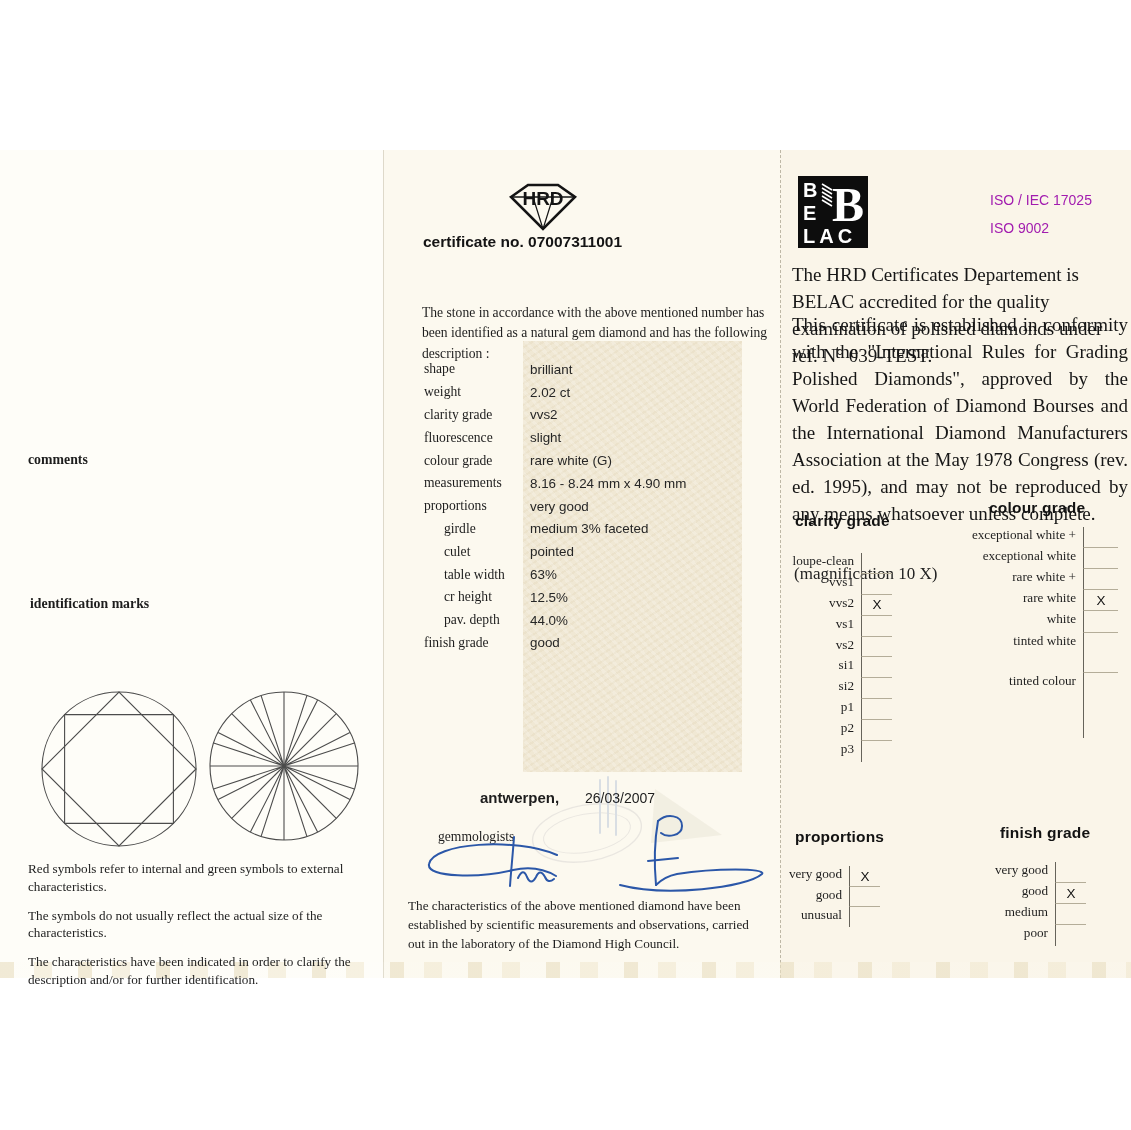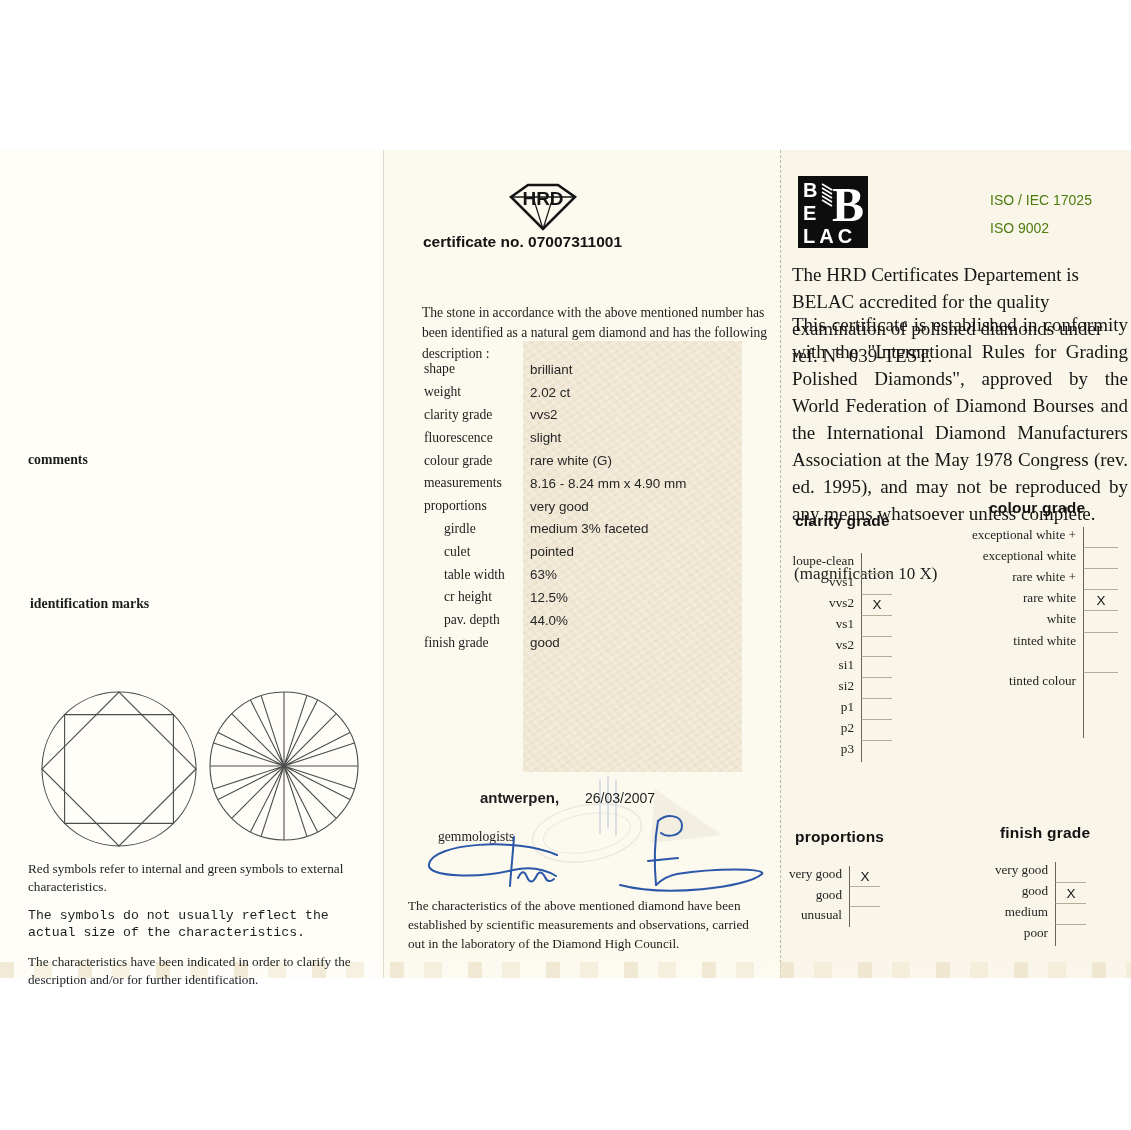--- a/index.html
+++ b/index.html
@@ -34,21 +34,21 @@
       repeating-linear-gradient(47deg, rgba(255,255,255,.18) 0 3px, rgba(0,0,0,0) 3px 7px),
       repeating-linear-gradient(-33deg, rgba(222,208,176,.25) 0 2px, rgba(0,0,0,0) 2px 6px);}
   .fields{width:330px;}
   .frow{height:22.8px;display:flex;align-items:center;font-size:13.6px;}
   .frow .flabel{width:106px;color:#1c1c1c;}
   .frow.indent .flabel{padding-left:20px;width:86px;}
   .frow .fvalue{font-family:"Liberation Sans", sans-serif;color:#262626;font-size:13.4px;}
   .footer-par{width:354px;font-size:13.2px;line-height:1.45;}
 
   
-  .iso{font-family:"Liberation Sans", sans-serif;font-size:14px;color:#4d7c0f;}
+  .iso{font-family:"Liberation Sans", sans-serif;font-size:14px;color:#a21caf;}
   .par{font-size:19px;line-height:1.42;color:#161616;}
   .just{text-align:justify;}
 
   
   .scale{position:absolute;font-size:13.2px;color:#1e1e1e;}
   .srow{display:flex;align-items:flex-start;}
   .srow .lbl{flex:1;text-align:right;padding-right:7px;white-space:nowrap;}
   .srow .slot{align-self:stretch;border-left:1px solid #66635a;display:flex;align-items:center;justify-content:center;}
   .srow.tick .slot{border-bottom:1px solid #b4ad99;}
   .mark{font-family:"Liberation Sans", sans-serif;font-size:13.5px;color:#111;}
@@ -96,21 +96,21 @@
       <path d="M-33.6,-65.9L0,0L-22.9,-70.4"></path>
       <path d="M0,0L-0.0,-74.0"></path>
       <path d="M22.9,-70.4L0,0L33.6,-65.9"></path>
       <path d="M0,0L52.3,-52.3"></path>
       <path d="M65.9,-33.6L0,0L70.4,-22.9"></path>
     </g>
 </svg>
 
 <div class="abs serif" style="left:28px;top:860px;width:352px;font-size:13.2px;line-height:1.35;">
   <p style="margin-bottom:11px;">Red symbols refer to internal and green symbols to external characteristics.</p>
-  <p style="margin-bottom:11px;font-family:Liberation Mono, monospace;">The symbols do not usually reflect the actual size of the characteristics.</p>
+  <p style="margin-bottom:11px;">The symbols do not usually reflect the actual size of the characteristics.</p>
   <p>The characteristics have been indicated in order to clarify the description and/or for further identification.</p>
 </div>
 
 <svg class="abs" style="left:505px;top:182px;" width="76" height="50" viewBox="0 0 76 50">
   <path d="M6,15 L23,3 H53 L70,15 L38,47 Z" fill="none" stroke="#141414" stroke-width="2.6"></path>
   <path d="M6,15 H70" fill="none" stroke="#141414" stroke-width="1.6"></path>
   <path d="M38,47 L28,15 M38,47 L48,15" fill="none" stroke="#141414" stroke-width="1.2"></path>
   <text x="38" y="23" text-anchor="middle" font-family="Liberation Sans, sans-serif" font-weight="bold" font-size="19" fill="#141414">HRD</text>
 </svg>
 

